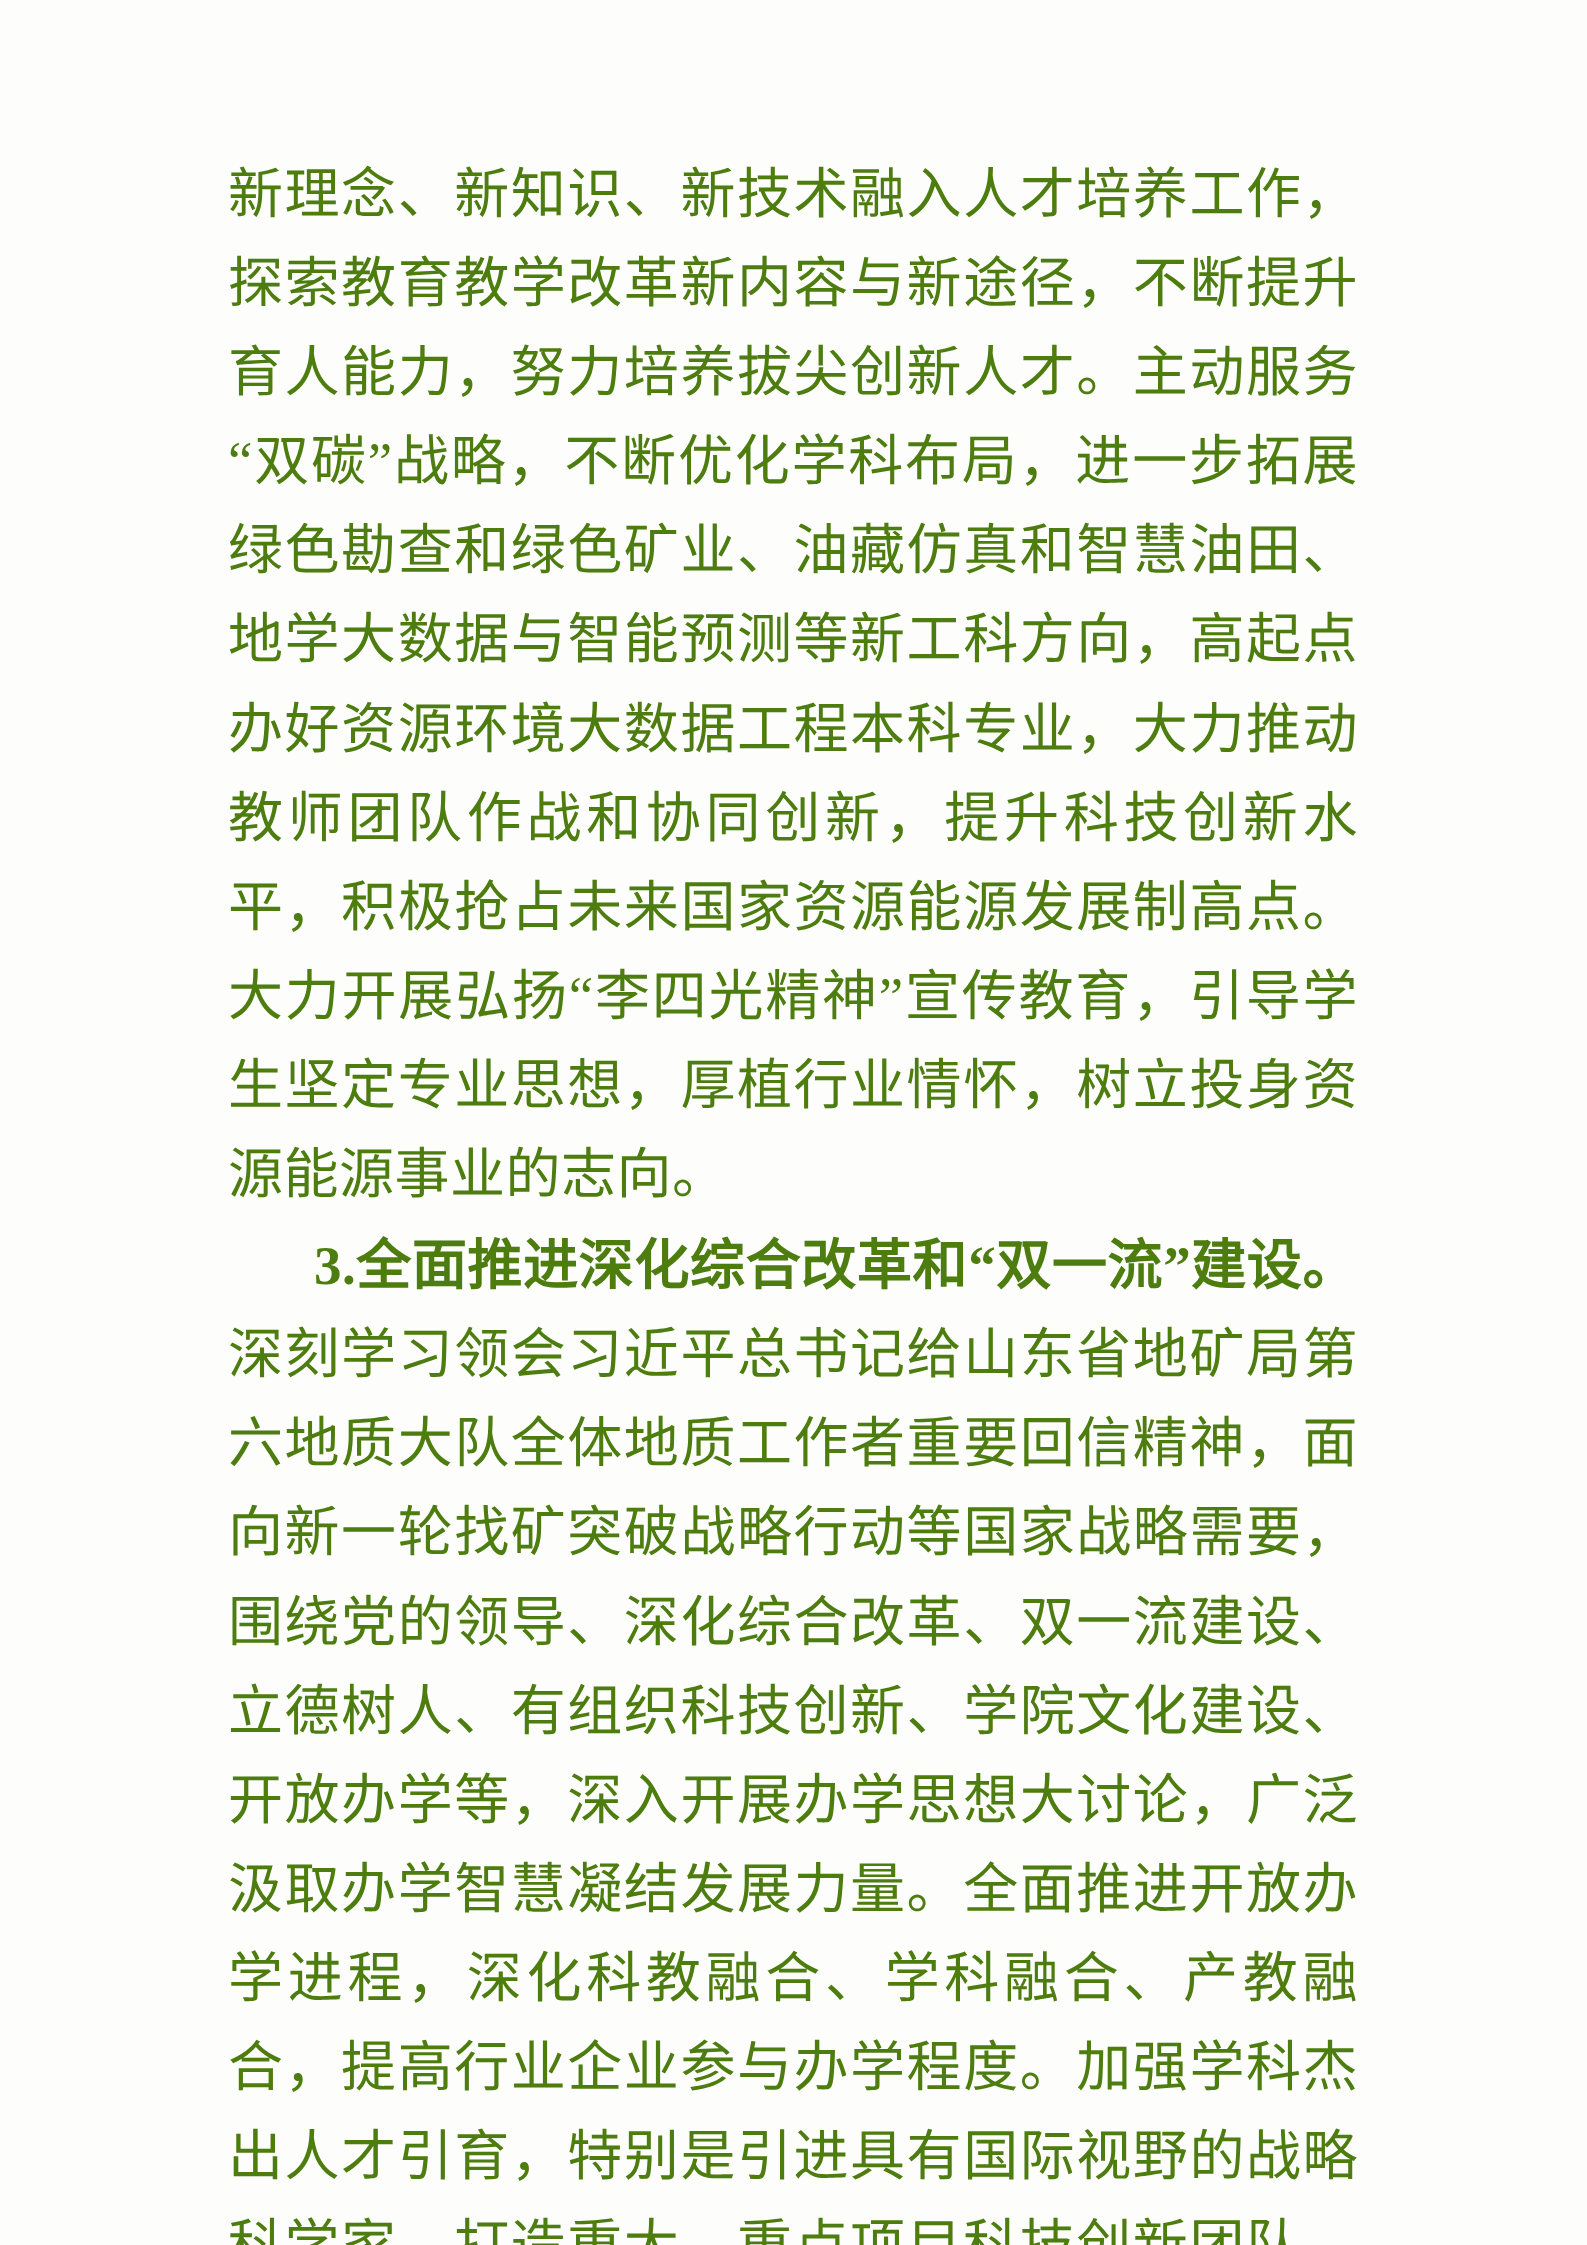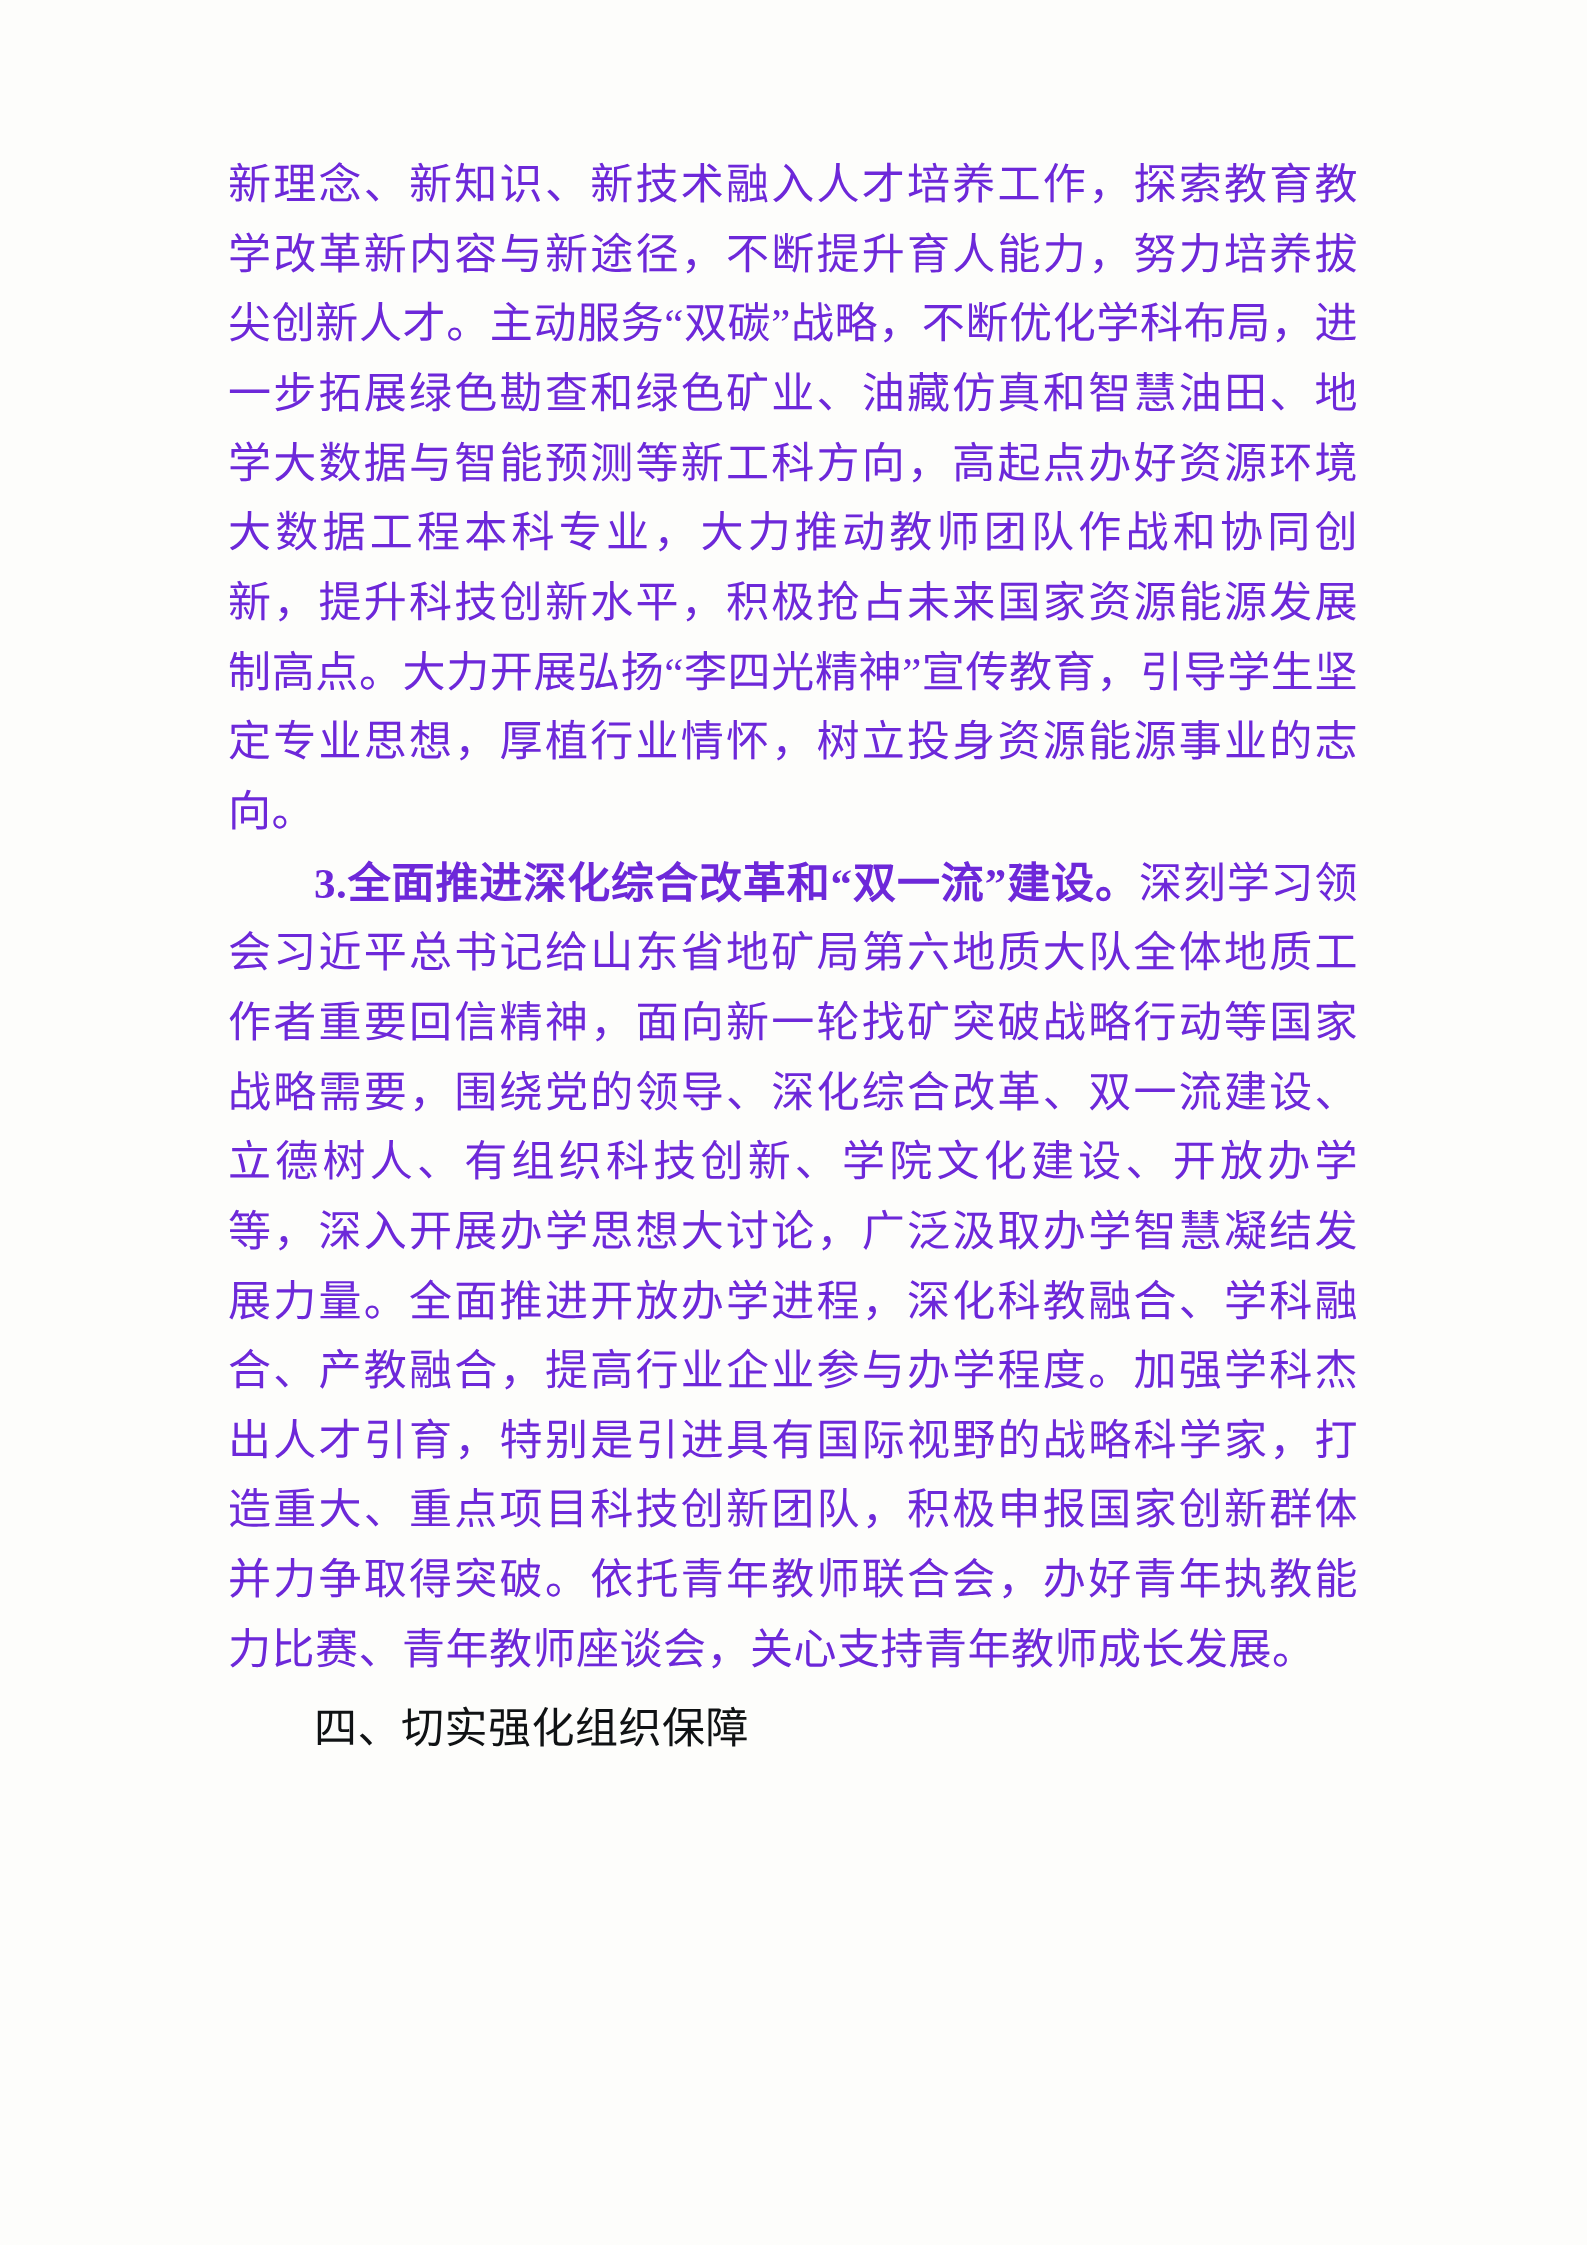--- a/index.html
+++ b/index.html
@@ -20,27 +20,27 @@
     box-sizing: border-box;
     overflow: hidden;
   }
   .page-inner {
     position: absolute;
     left: 228px;
     top: 150px;
     width: 1130px;
   }
   .para {
-    font-size: 43px;
+    font-size: 55px;
     line-height: 1.62;
     letter-spacing: 0.5px;
     text-align: justify;
     text-justify: inter-ideograph;
     margin: 0 0 2px 0;
-    color: #6d28d9;
+    color: #4d7c0f;
     font-weight: 400;
   }
   .para.indent {
     text-indent: 86px;
   }
   .heading {
     font-size: 43px;
     line-height: 1.62;
     letter-spacing: 0.5px;
     margin: 10px 0 4px 0;

